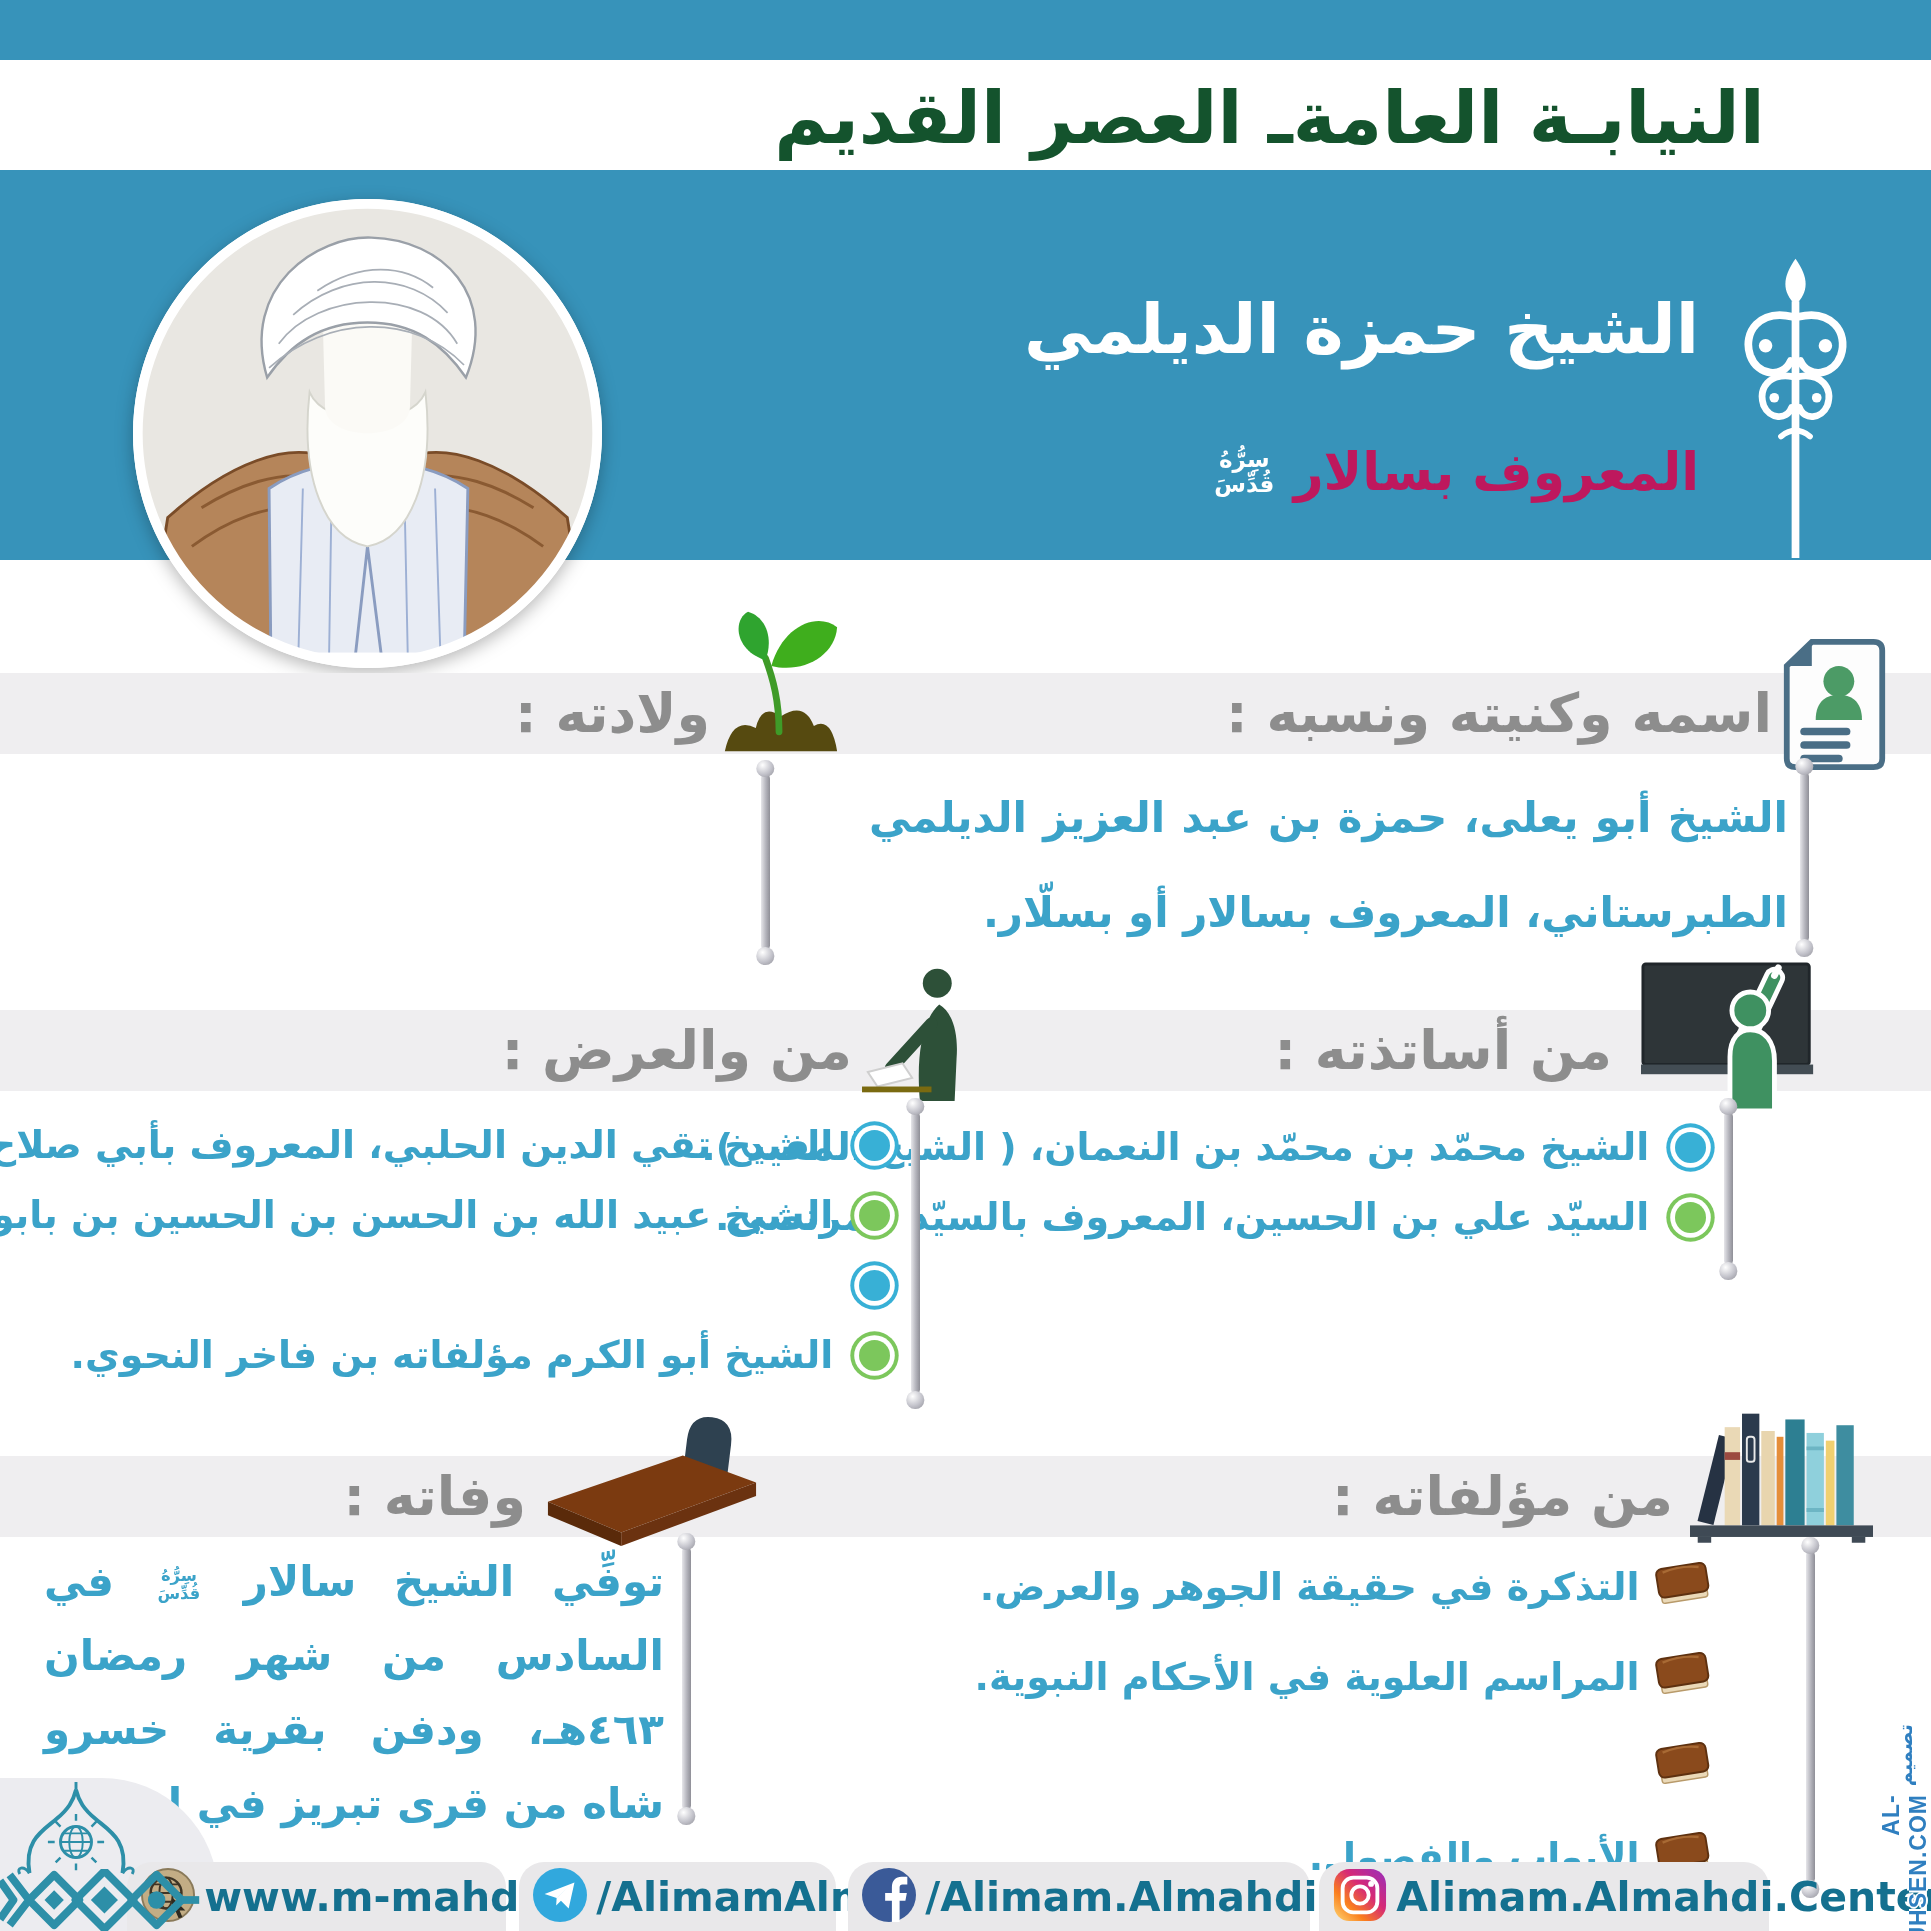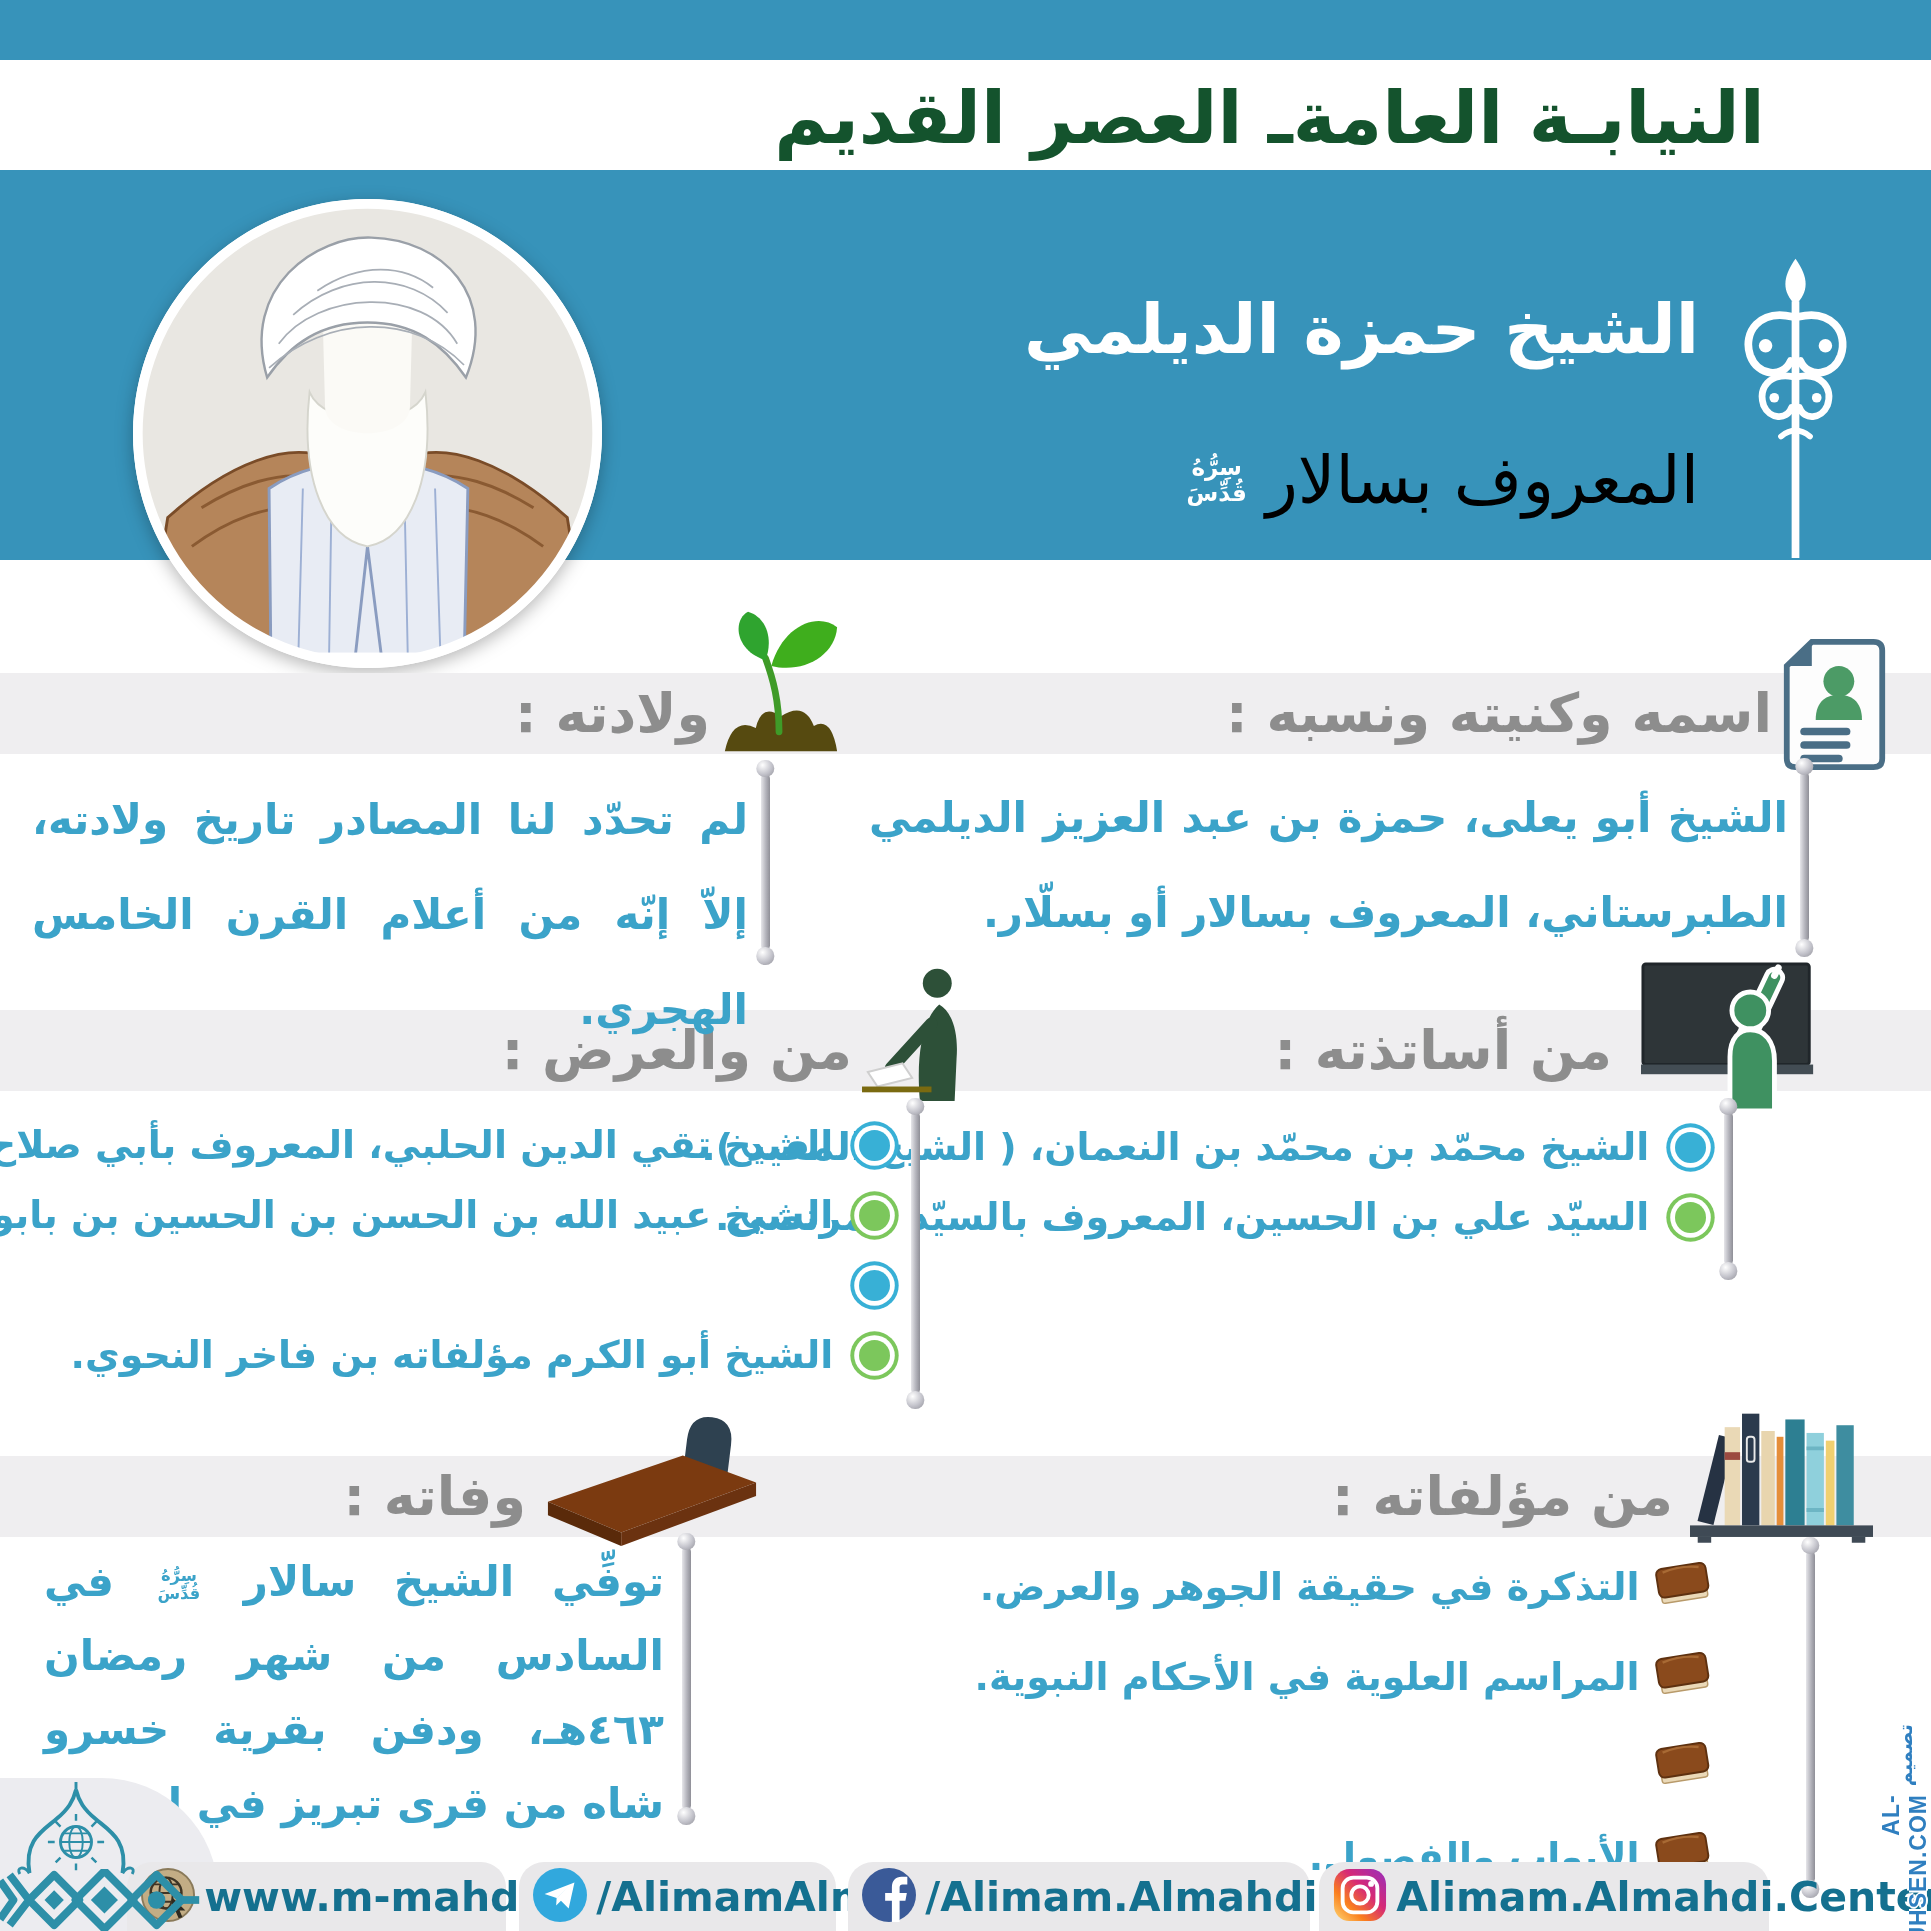--- a/index.html
+++ b/index.html
@@ -9,21 +9,21 @@
   .topbar{position:absolute;left:0;top:0;width:1931px;height:60px;background:#3793ba;}
   .titleband{position:absolute;left:0;top:60px;width:1931px;height:110px;background:#ffffff;}
   .page-title{position:absolute;left:714px;right:106px;top:64px;height:108px;line-height:108px;
         text-align:center;font-size:73px;font-weight:bold;color:#14532d;white-space:nowrap;}
   .heroband{position:absolute;left:0;top:170px;width:1931px;height:390px;background:#3793ba;}
   
   .portrait{position:absolute;left:124px;top:199px;width:487px;height:469px;filter:drop-shadow(0 5.8px 8.7px rgba(0,0,0,.28));}
   
   .hero-name1{position:absolute;right:232px;top:290px;font-size:68px;font-weight:bold;color:#fff;white-space:nowrap;}
   .hero-name2{position:absolute;right:232px;top:442px;display:flex;align-items:center;gap:19.3px;direction:rtl;}
-  .hero-name2 .t{font-size:66px;font-weight:normal;color:#000000;white-space:nowrap;}
+  .hero-name2 .t{font-size:52px;font-weight:bold;color:#be185d;white-space:nowrap;}
   .honorific{display:inline-flex;flex-direction:column;align-items:center;line-height:1.1;font-weight:bold;color:#fff;font-size:23px;}
   .hero-ornament{position:absolute;left:1723px;top:253px;}
   
   .band{position:absolute;left:0;width:1931px;height:81px;background:#efeef0;}
   .b1{top:673px}.b2{top:1010px}.b3{top:1456px}
   .sec-h{position:absolute;height:61px;line-height:81px;font-size:54px;font-weight:bold;color:#8d8d8d;white-space:nowrap;}
   .h-name{right:159px;top:673px}
   .h-birth{right:1221px;top:673px}
   .h-teachers{right:319px;top:1010px}
   .h-students{right:1079px;top:1010px}
@@ -236,21 +236,20 @@
       </g>
       <polygon points="12,118 152,70 228,98 88,150" fill="#7b3a10"></polygon>
       <polygon points="12,118 12,132 88,164 88,150" fill="#5a2a0a"></polygon>
       <polygon points="88,150 228,98 228,112 88,164" fill="#6b3210"></polygon>
     </svg>
   </div>
 
   <div class="para p-name">الشيخ أبو يعلى، حمزة بن عبد العزيز الديلمي الطبرستاني، المعروف بسالار أو بسلّار.</div>
   <div class="rod rod-name"></div>
 
-  <div class="para p-birth">لم تحدّد لنا المصادر تاريخ ولادته، إلاّ إنّه من أعلام القرن الخامس الهجري.</div>
   <div class="rod rod-birth"></div>
 
   <div class="blist l-teachers">
 
       <div class="row">
         <span class="dot" style="--c: #38b0d6;"></span>
         <span class="bt">الشيخ محمّد بن محمّد بن النعمان، ( الشيخ المفيد ).</span>
       </div>
 
       <div class="row">

